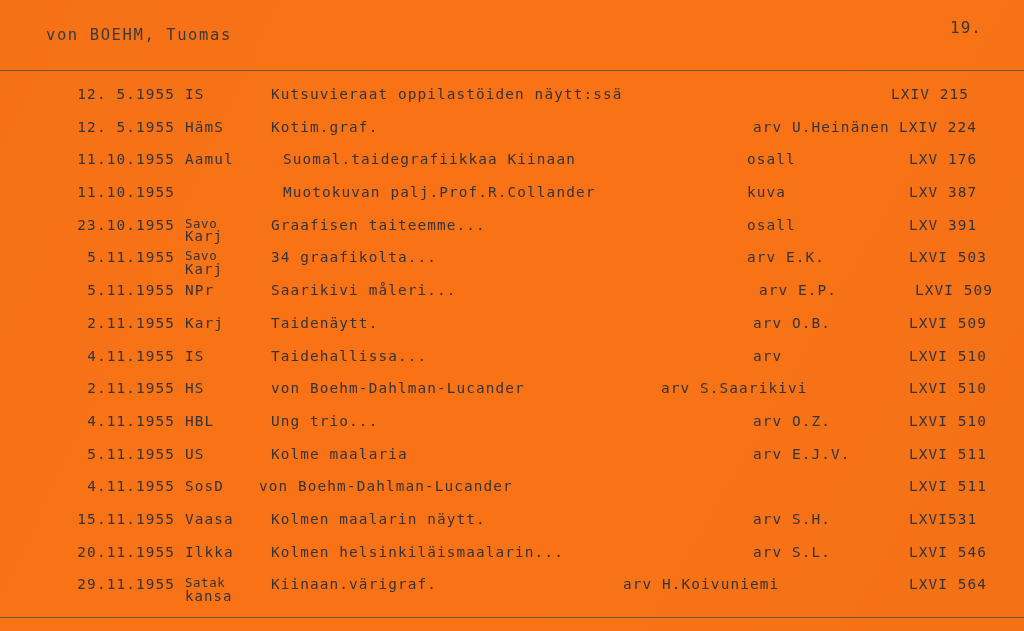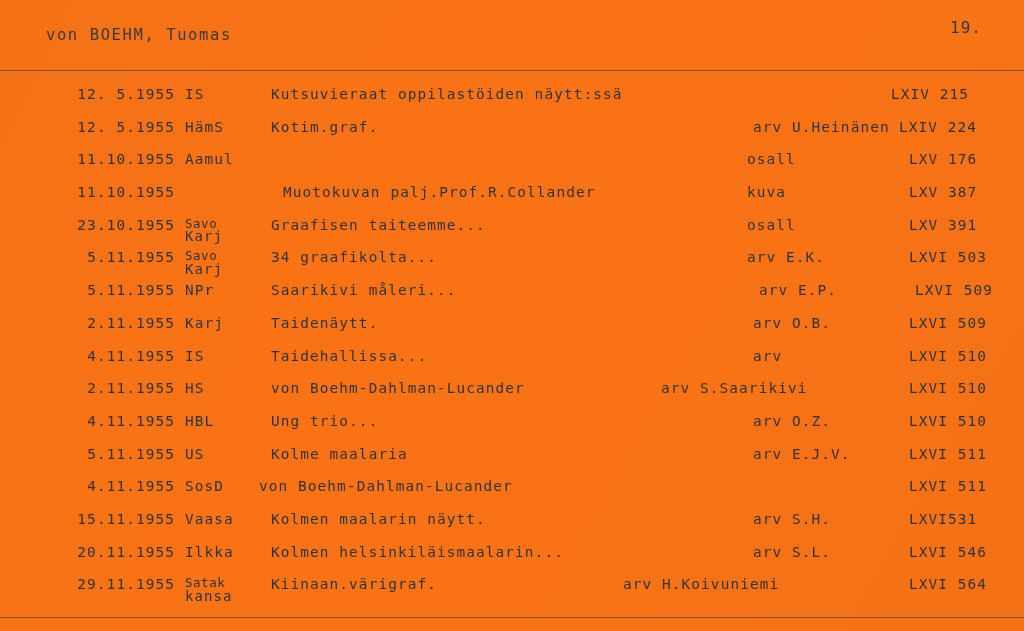--- a/index.html
+++ b/index.html
@@ -112,20 +112,21 @@
       <div class="row">
         <span class="cell c-date">12. 5.1955</span>
         <span class="cell c-src">HämS</span>
         <span class="cell c-title" style="left: 246px;">Kotim.graf.</span>
         <span class="cell c-note" style="left: 728px;">arv U.Heinänen</span>
         <span class="cell c-ref" style="left: 874px;">LXIV 224</span>
       </div>
       <div class="row">
         <span class="cell c-date">11.10.1955</span>
         <span class="cell c-src">Aamul</span>
+        <span class="cell c-title" style="left: 258px;">Suomal.taidegrafiikkaa Kiinaan</span>
         <span class="cell c-note" style="left: 722px;">osall</span>
         <span class="cell c-ref" style="left: 884px;">LXV 176</span>
       </div>
       <div class="row">
         <span class="cell c-date">11.10.1955</span>
         <span class="cell c-src"></span>
         <span class="cell c-title" style="left: 258px;">Muotokuvan palj.Prof.R.Collander</span>
         <span class="cell c-note" style="left: 722px;">kuva</span>
         <span class="cell c-ref" style="left: 884px;">LXV 387</span>
       </div>

